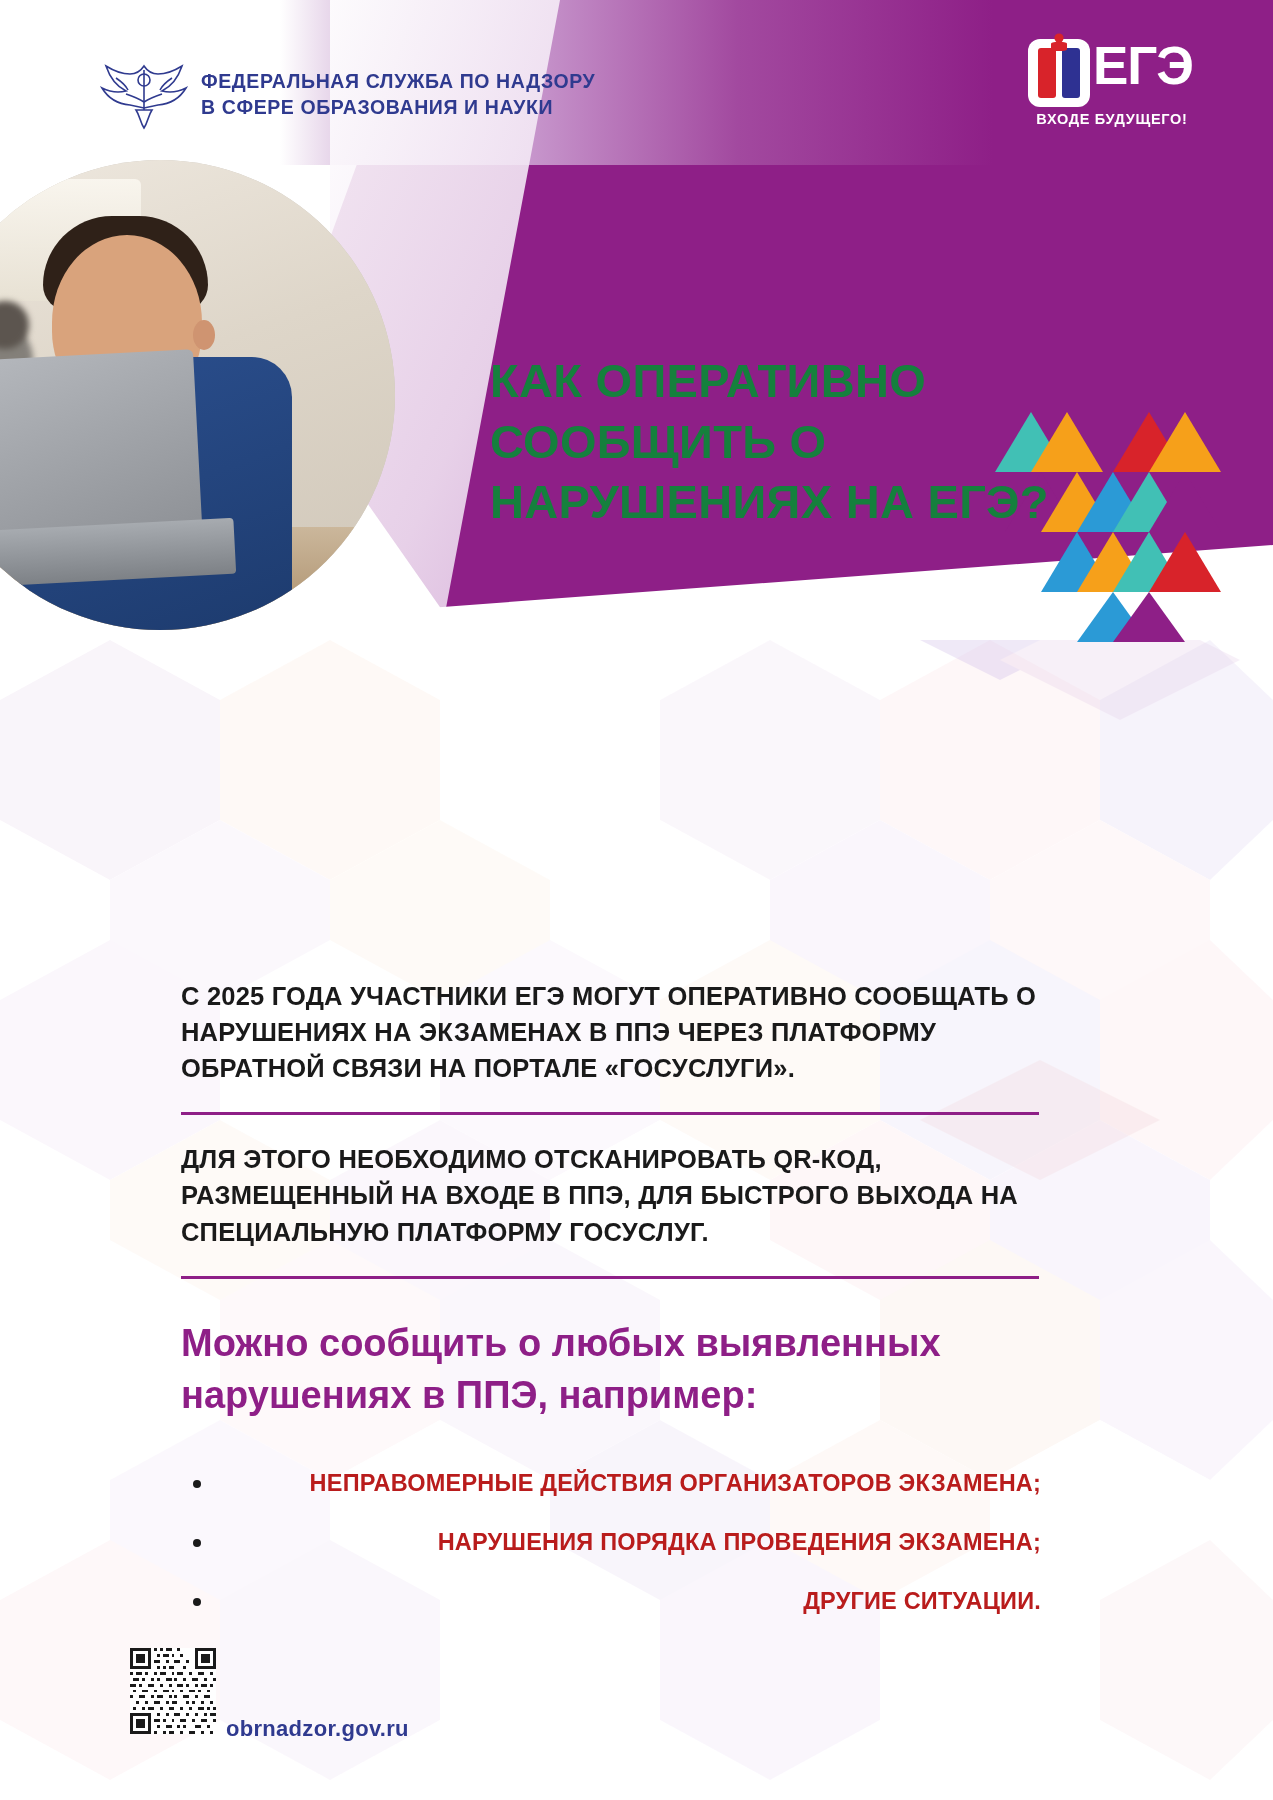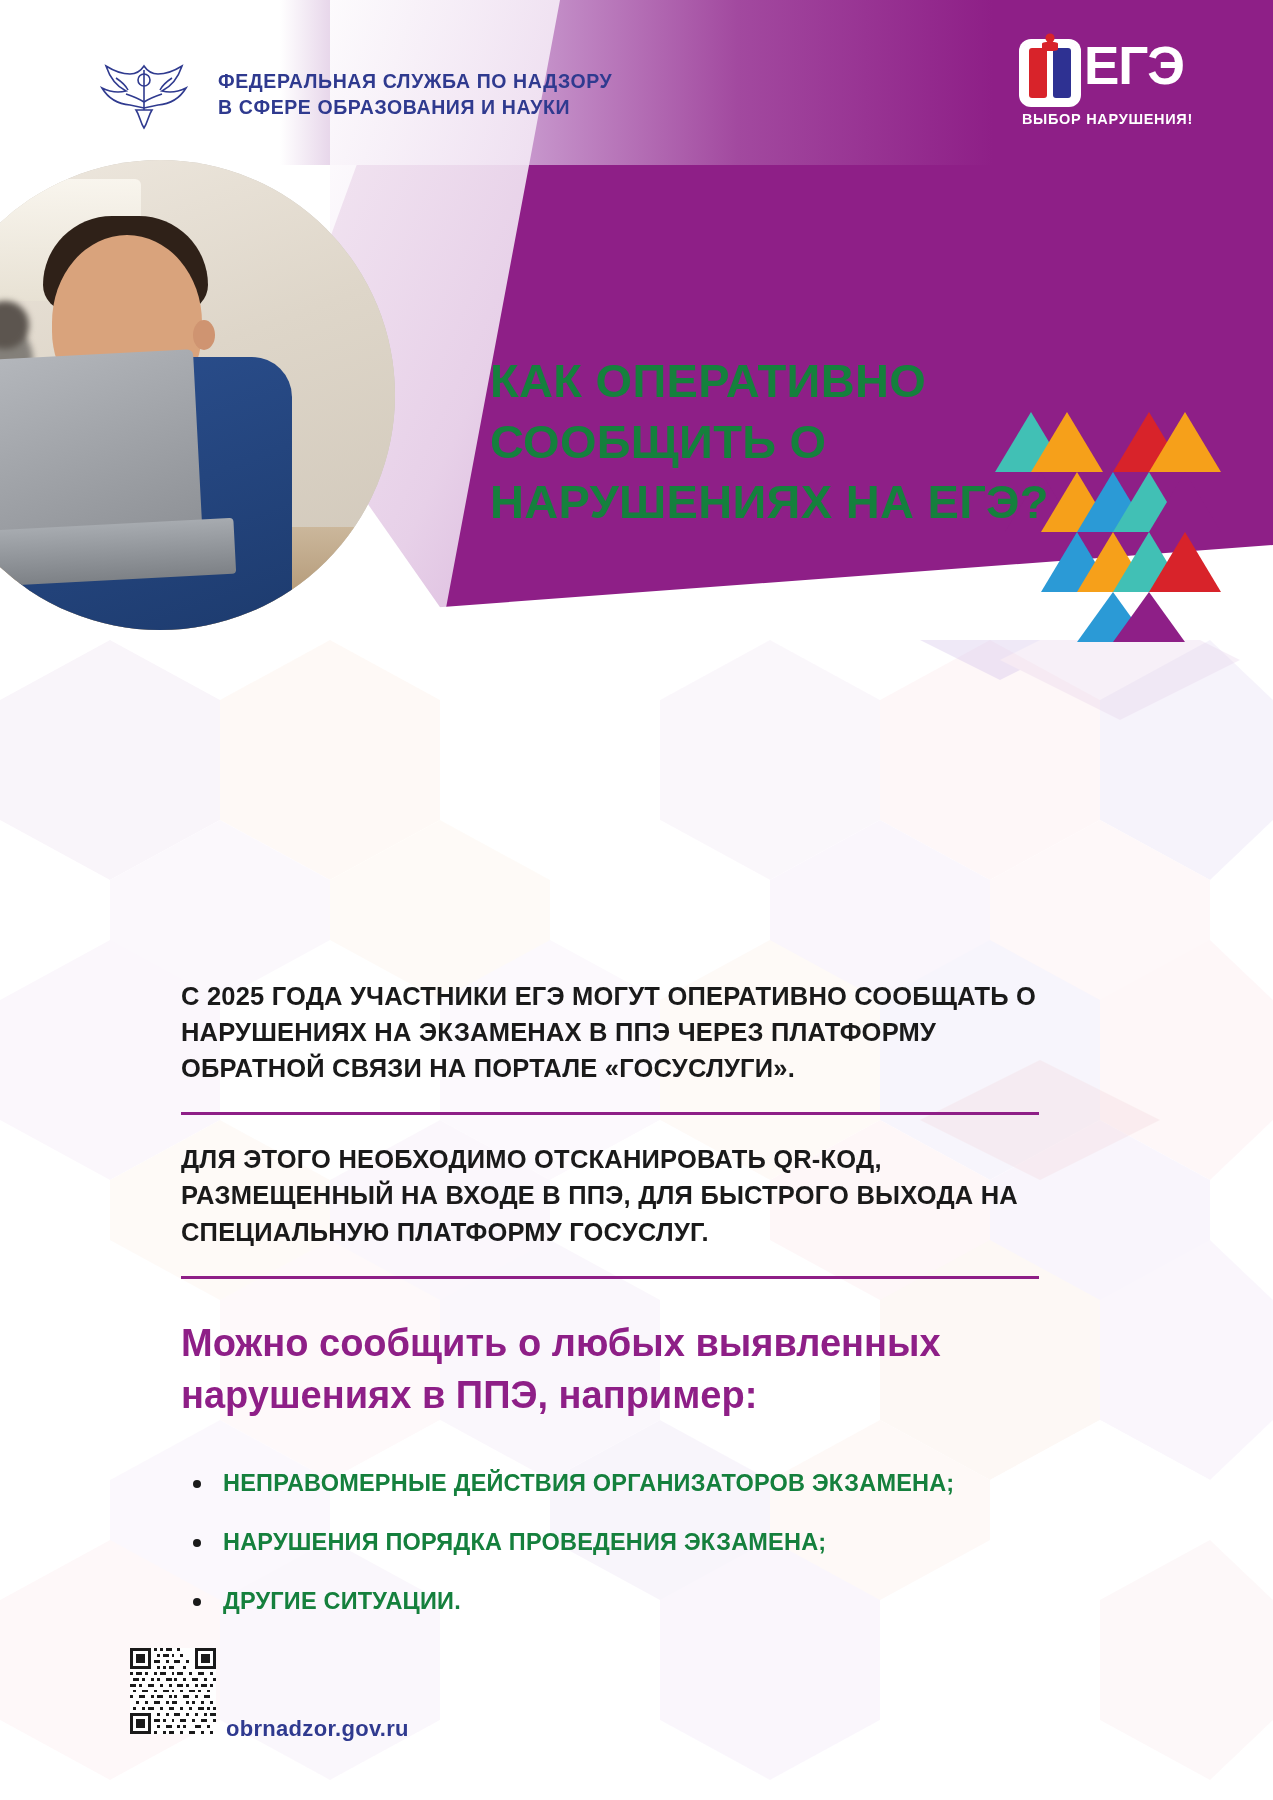--- a/index.html
+++ b/index.html
@@ -89,21 +89,21 @@
     clip-path: polygon(0 0, 120px 0, 470px 500px, 0 500px);
   }
 
   
   .rosobrnadzor {
     position: absolute;
     top: 58px;
     left: 96px;
     display: flex;
     align-items: center;
-    gap: 26px;
+    gap: 9px;
     z-index: 14;
   }
   .crest {
     width: 96px;
     height: 72px;
   }
   .rosobr-text {
     font-size: 19.5px;
     font-weight: bold;
     letter-spacing: 0.6px;
@@ -342,23 +342,24 @@
     padding: 0;
     list-style: none;
   }
   .bullets li {
     position: relative;
     padding-left: 42px;
     margin-bottom: 27px;
     font-size: 23.5px;
     font-weight: bold;
     line-height: 1.36;
-    color: #15803d;
+    color: #b91c1c;
     text-transform: uppercase;
     letter-spacing: 0.2px;
+    text-align: right;
   }
   .bullets li::before {
     content: "";
     position: absolute;
     left: 12px;
     top: 12px;
     width: 8px;
     height: 8px;
     background: #1a1a1a;
     border-radius: 50%;
@@ -509,21 +510,21 @@
         <div class="blue"></div>
         <div class="person">
           <svg width="20" height="22" viewBox="0 0 20 22">
             <circle cx="10" cy="5" r="4.6" fill="#d8232a"></circle>
             <path d="M2 11 C2 9.5 4 9 10 9 C16 9 18 9.5 18 11 L18 16 C18 17.5 16 18 10 18 C4 18 2 17.5 2 16 Z" fill="#d8232a"></path>
           </svg>
         </div>
       </div>
       <div class="ege-word">ЕГЭ</div>
     </div>
-    <div class="ege-tag">ВЫБОР НАРУШЕНИЯ!</div>
+    <div class="ege-tag">ВХОДЕ БУДУЩЕГО!</div>
   </div>
 
   <div class="photo-circle">
     <div class="ph-wall"></div>
     <div class="ph-window"></div>
     <div class="ph-back-person"></div>
     <div class="ph-back-head"></div>
     <div class="ph-desk"></div>
     <div class="ph-hair"></div>
     <div class="ph-head"></div>

